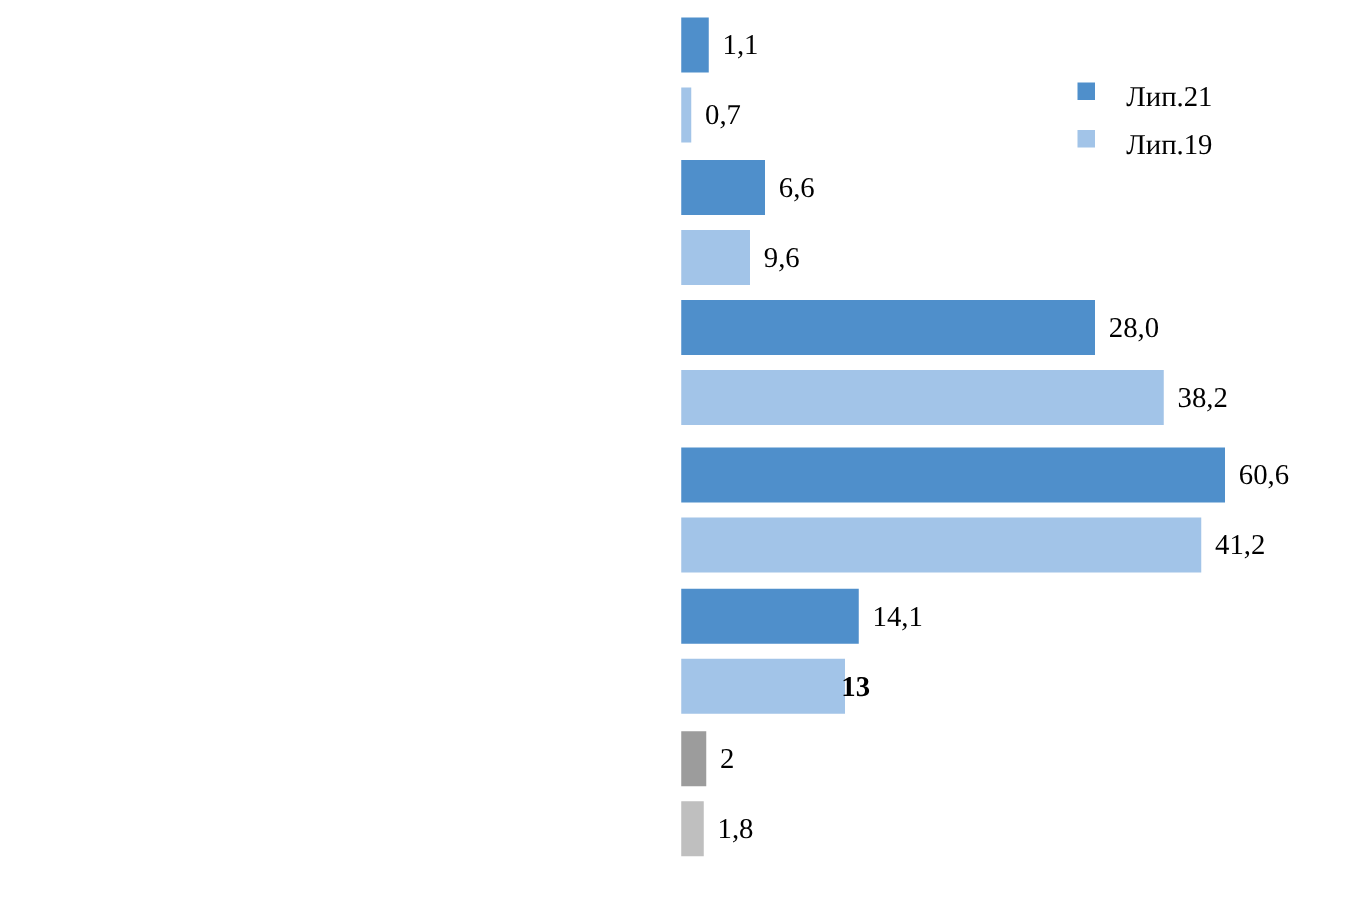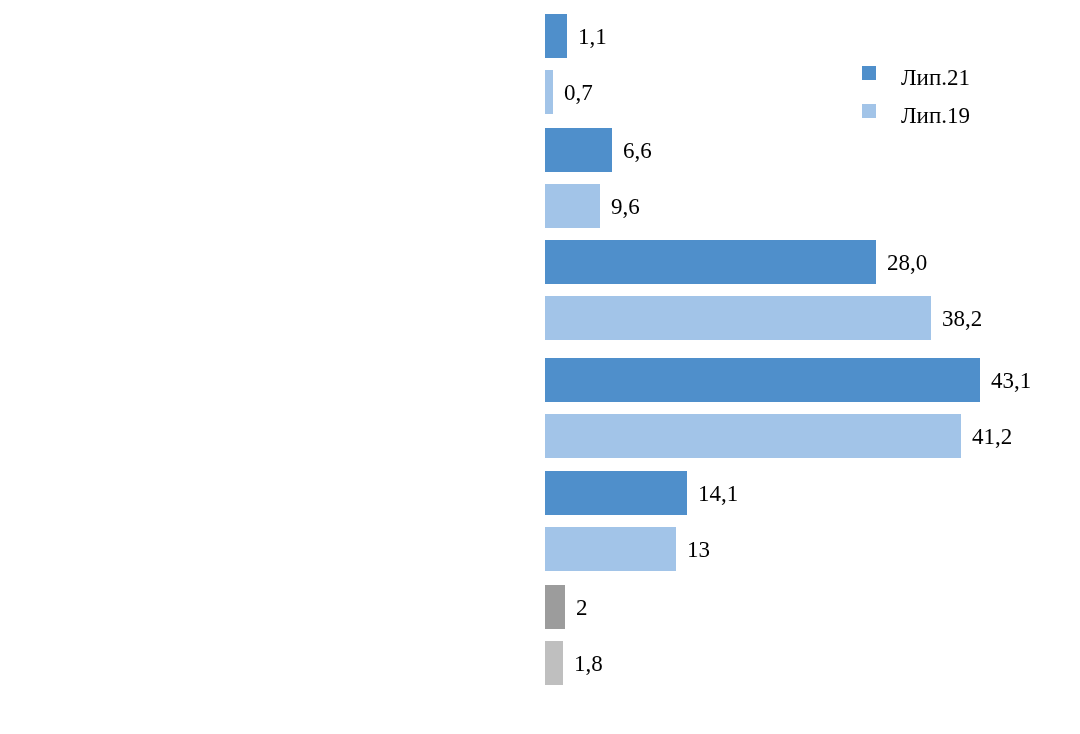--- a/index.html
+++ b/index.html
@@ -153,41 +153,41 @@
       </div>
     </div>
 
     <div class="row" style="top:358px; height:100px;">
       <div class="cat-label" style="height:100px;">
         
       </div>
       <div class="bars" style="top:0;">
         <div class="bar-wrap" style="width:1000px;height:44px;">
           <div class="bar" style="width:435px;background:#4F8FCB;"></div>
-          <span class="bar-value" style="left:446px;">43,1</span>
+          <span class="bar-value" style="left:446px;">60,6</span>
         </div>
         <div class="bar-wrap" style="width:1000px;height:44px;margin-top:12px;">
           <div class="bar" style="width:416px;background:#A2C4E8;"></div>
           <span class="bar-value" style="left:427px;">41,2</span>
         </div>
       </div>
     </div>
 
     <div class="row" style="top:471px; height:100px;">
       <div class="cat-label" style="height:100px;">
         
       </div>
       <div class="bars" style="top:0;">
         <div class="bar-wrap" style="width:1000px;height:44px;">
           <div class="bar" style="width:142px;background:#4F8FCB;"></div>
           <span class="bar-value" style="left:153px;">14,1</span>
         </div>
         <div class="bar-wrap" style="width:1000px;height:44px;margin-top:12px;">
           <div class="bar" style="width:131px;background:#A2C4E8;"></div>
-          <span class="bar-value" style="left:142px;">13</span>
+          <span class="bar-value" style="left:128px;font-weight:bold;">13</span>
         </div>
       </div>
     </div>
 
     <div class="row" style="top:585px; height:100px;">
       <div class="cat-label" style="height:100px;">
         
       </div>
       <div class="bars" style="top:0;">
         <div class="bar-wrap" style="width:1000px;height:44px;">

